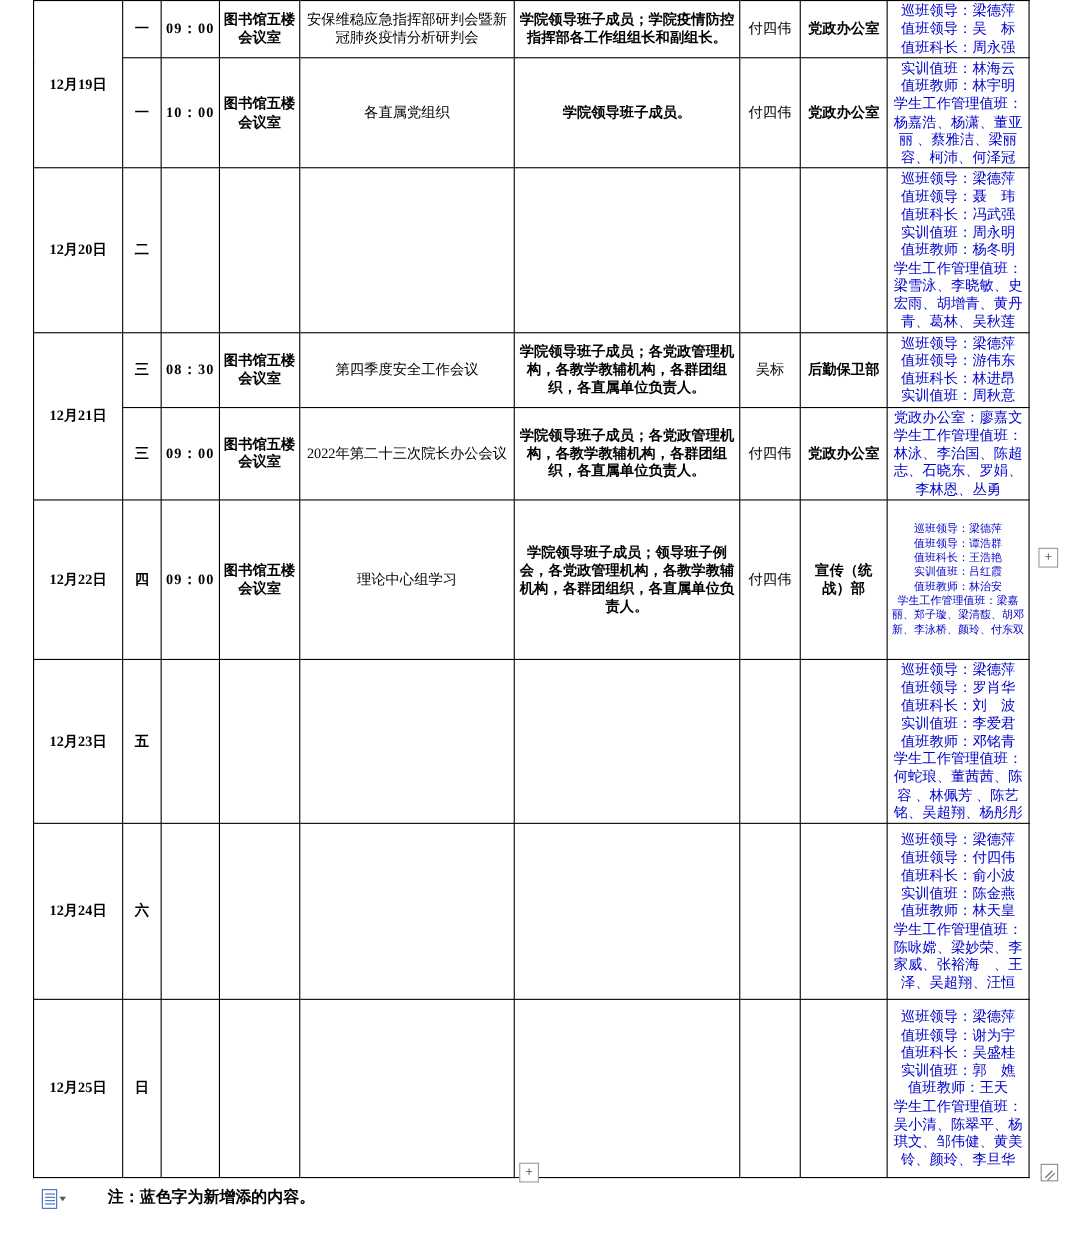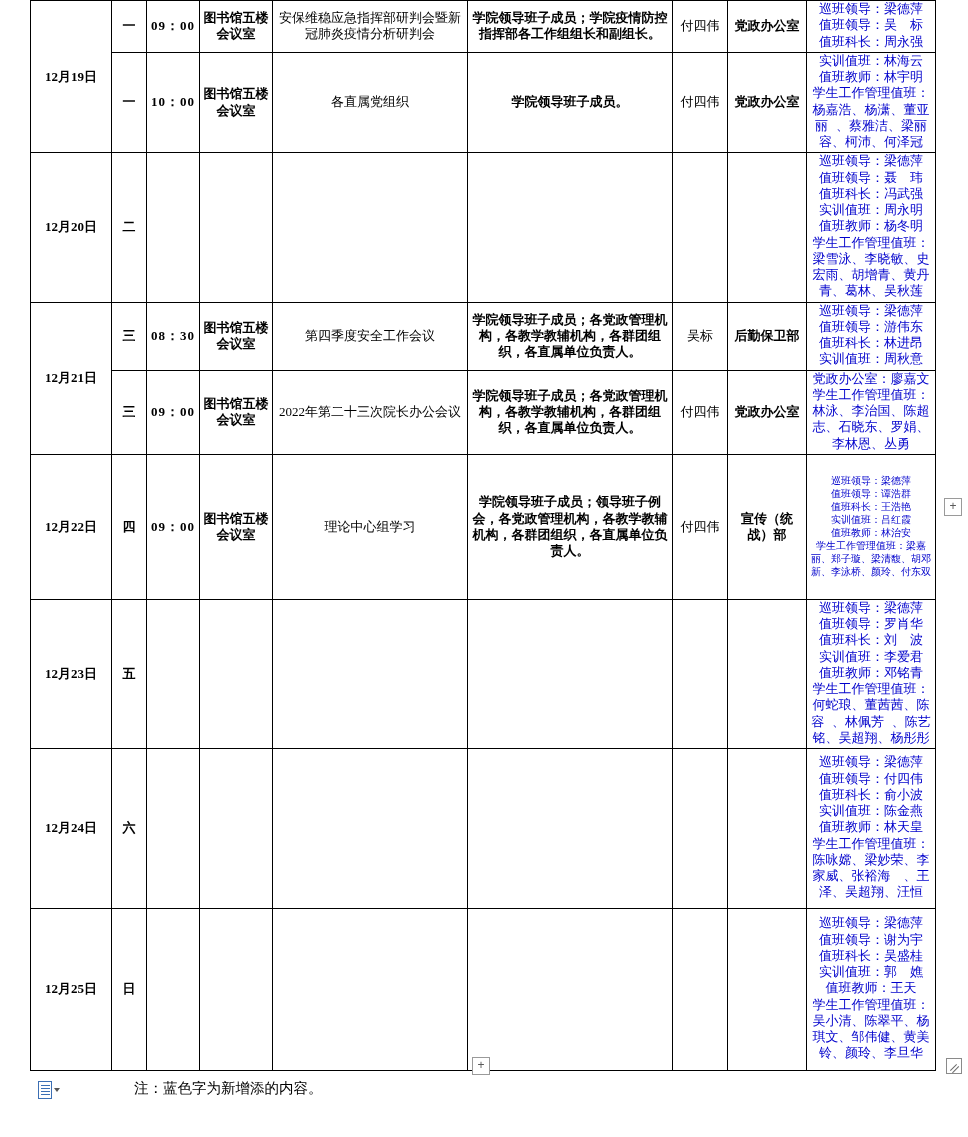--- a/index.html
+++ b/index.html
@@ -84,21 +84,21 @@
     line-height: 1.3;
   }
   td.duty-cell {
     width: 124px;
     text-align: left;
     font-size: 12px;
     line-height: 1.35;
     color: #0000cc;
     padding: 2px 3px;
     vertical-align: top;
-    font-family: Liberation Mono, monospace;
+    font-family: Liberation Serif, serif;
   }
   td.duty-cell.small {
     font-size: 10px;
     line-height: 1.3;
   }
   .footnote-row {
     position: relative;
     margin-top: 6px;
     margin-left: 30px;
     width: 902px;
@@ -137,23 +137,22 @@
     border-left: 3px solid transparent;
     border-right: 3px solid transparent;
     border-top: 4px solid #555;
     vertical-align: middle;
   }
   .footnote-text {
     position: absolute;
     left: 68px;
     top: 2px;
     font-size: 14.5px;
-    font-weight: normal;
+    font-weight: bold;
     font-family: "Liberation Serif", "DejaVu Serif", serif;
-    margin-left: 36px;
   }
   .signature {
     position: absolute;
     right: 110px;
     top: 1136px;
     font-size: 14.5px;
     font-weight: bold;
   }
   
   .add-row-handle {

